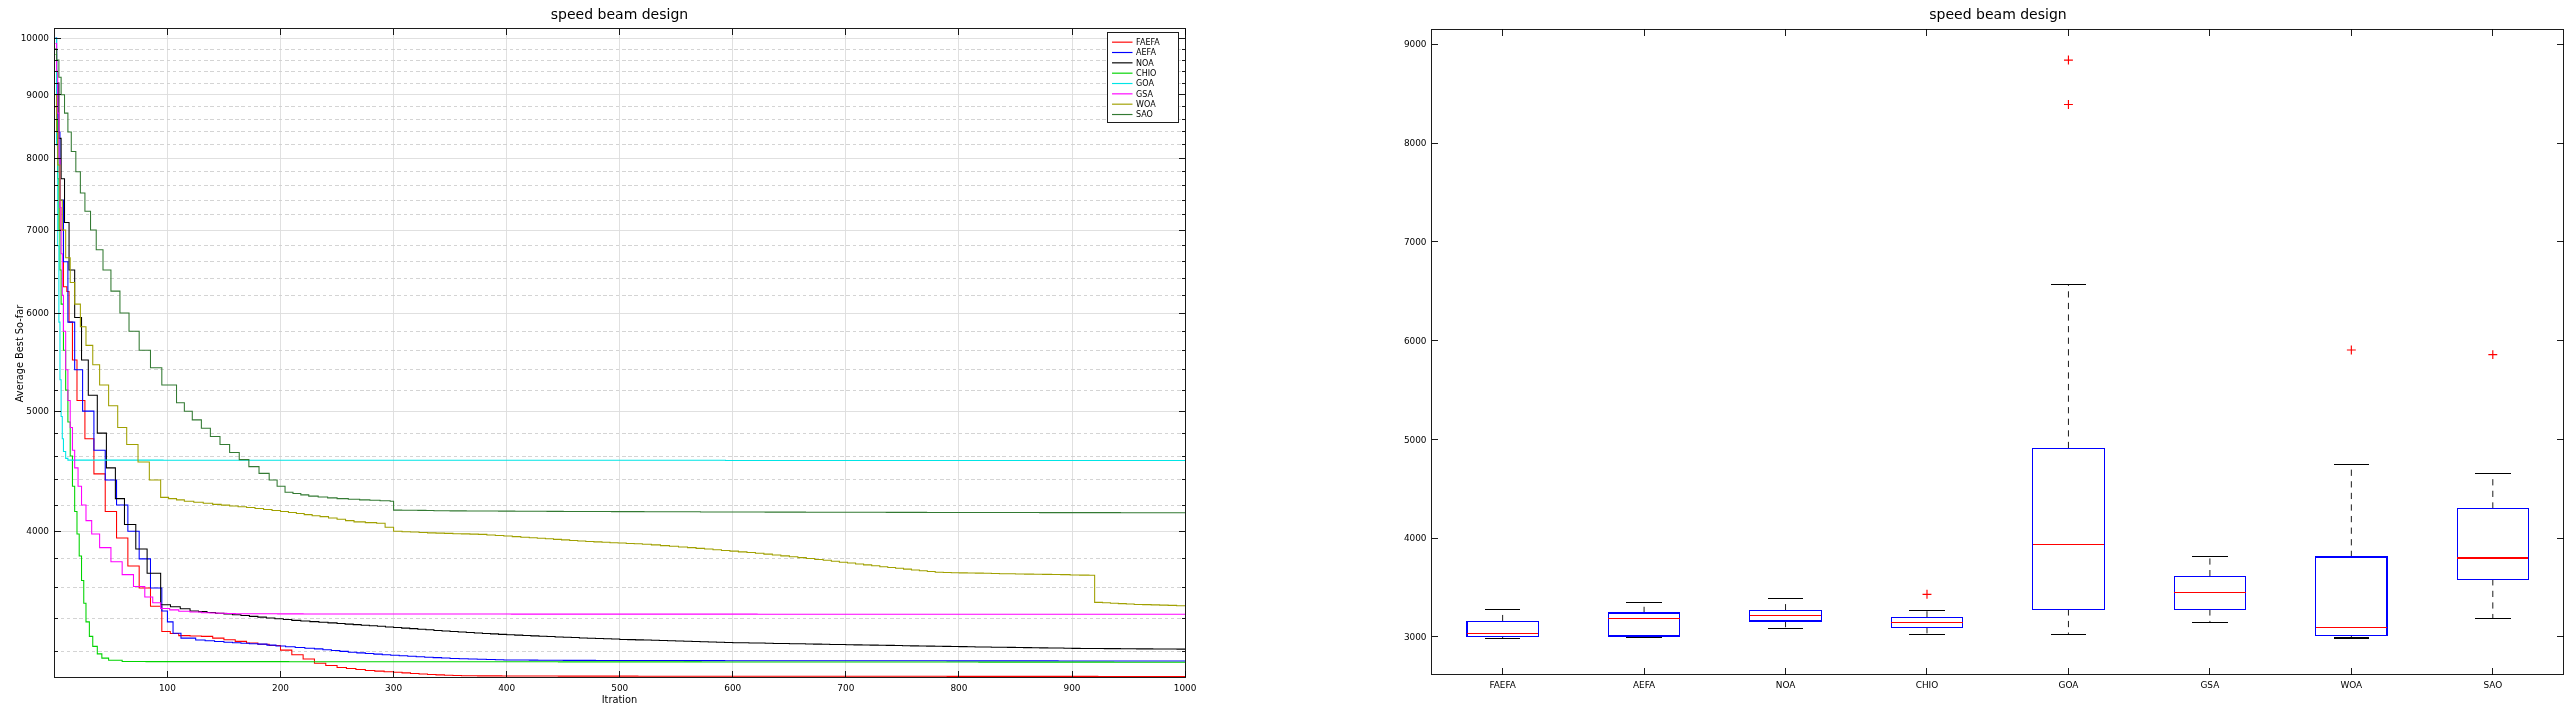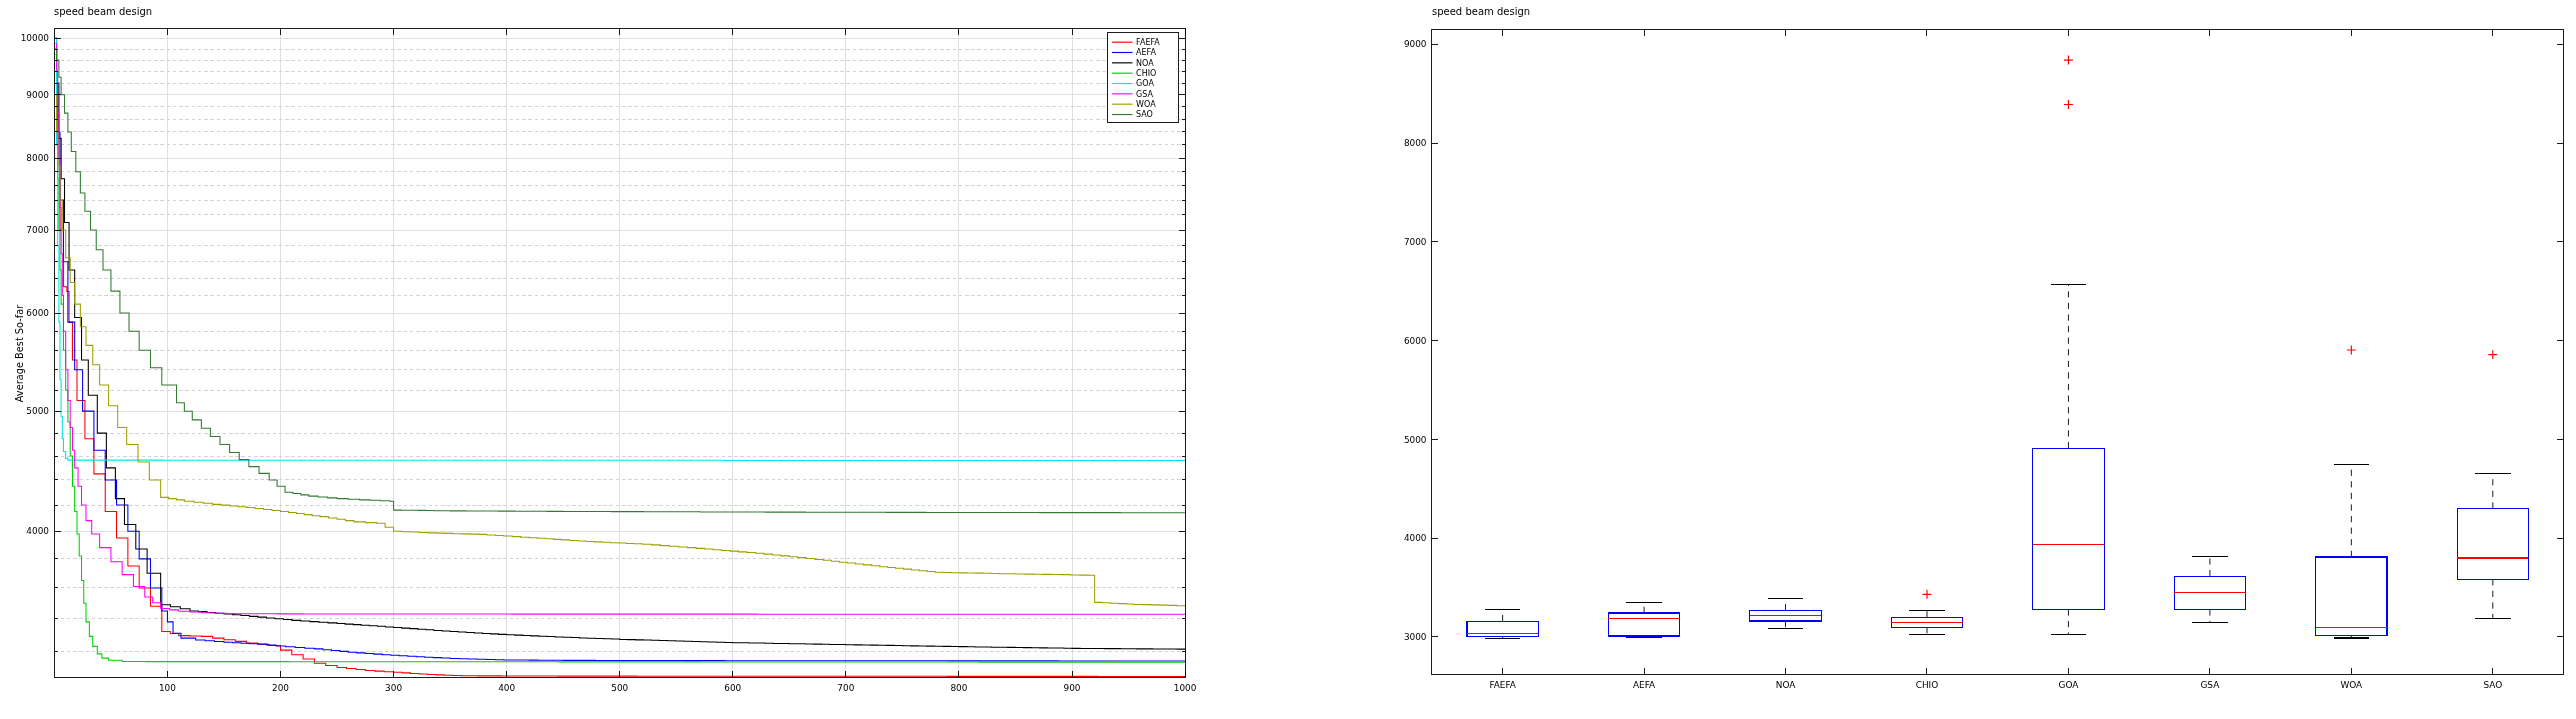--- a/index.html
+++ b/index.html
@@ -1,18 +1,18 @@
 <!DOCTYPE html>
 <html style="font-size:14.3px"><head>
 <meta charset="utf-8">
 <style>
   html,body{margin:0;padding:0;background:#ffffff;}
   .canvas{position:relative;width:2576px;height:720px;background:#ffffff;overflow:hidden;
           font-family:"DejaVu Sans","Liberation Sans",sans-serif;color:#000;}
-  .chart-title{position:absolute;font-size:10px;color:#000;white-space:nowrap;}
+  .chart-title{position:absolute;text-align:center;font-size:14px;color:#000;white-space:nowrap;}
   .axis-label{position:absolute;font-size:9.8px;color:#000;white-space:nowrap;}
   .ylabel-rot{transform:rotate(-90deg);transform-origin:center center;}
   svg{position:absolute;left:0;top:0;}
   svg text{font-family:"DejaVu Sans","Liberation Sans",sans-serif;fill:#000;}
 </style>
 </head>
 <body>
 
 <div class="canvas">
 
@@ -348,17 +348,18 @@
           <line x1="2797.625" y1="33" x2="2797.625" y2="40" stroke="#000" shape-rendering="crispEdges"></line>
           <text x="2797.625" y="772" text-anchor="middle" font-size="10px">SAO</text>
         </g>
       </g>
     </svg>
 
   <div class="chart-title" style="left:54px;top:6.2px;width:1131px;">speed beam design</div>
 
   <div class="chart-title" style="left:1432px;top:6.2px;width:1132px;">speed beam design</div>
 
+  <div class="axis-label" style="left:54px;top:694px;width:1131px;text-align:center;">Itration</div>
 
   <div class="axis-label ylabel-rot" style="left:-39px;top:348px;width:116px;text-align:center;">Average Best So-far</div>
 
 </div>
 
 
 </body></html>

